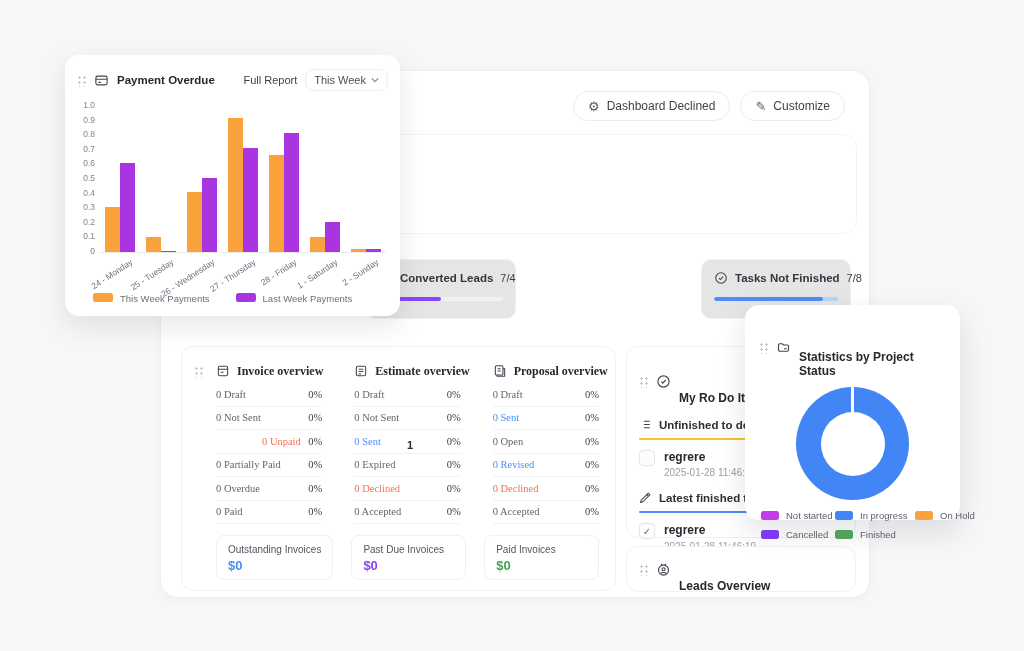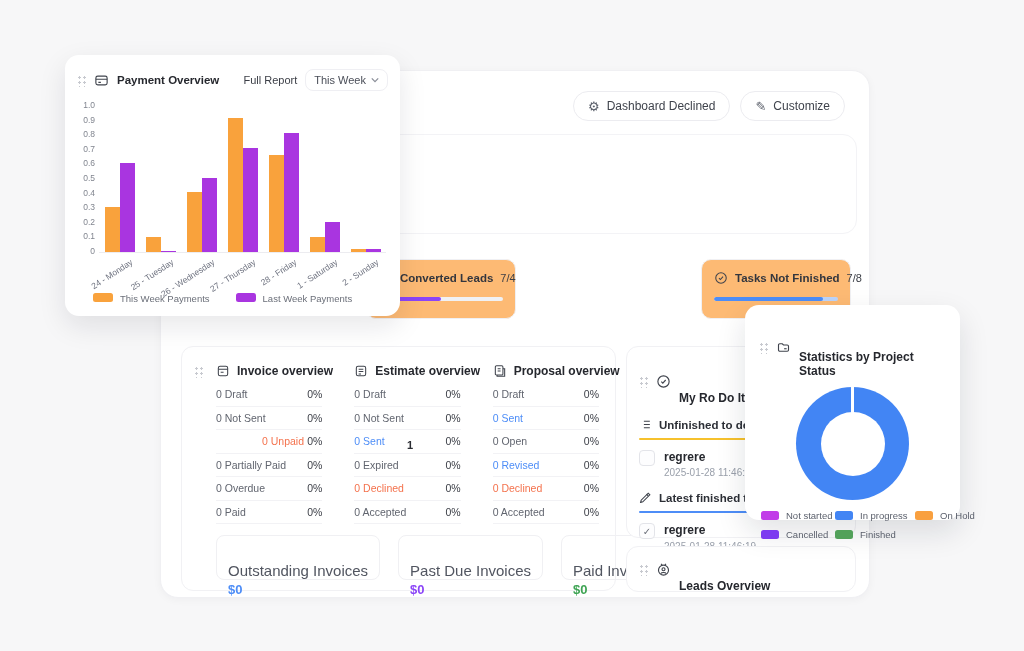--- a/index.html
+++ b/index.html
@@ -19,44 +19,44 @@
                box-shadow:0 2px 8px rgba(17,24,39,.04); z-index:1; }
   .top-buttons { position:absolute; top:20px; right:24px; display:flex; gap:10px; }
   .pill { display:flex; align-items:center; gap:7px; background:#fff; border:1px solid #ececf0;
           border-radius:18px; padding:7px 14px; font-size:12px; color:#3f434c; cursor:pointer;
           font-family:"Liberation Sans", sans-serif; }
   .btn-ico { font-size:13px; color:#5a5f6a; line-height:1; }
   .empty-panel { position:absolute; left:20px; top:63px; width:676px; height:100px;
                  border:1px solid #f3f3f6; border-radius:14px; }
 
   
-  .kpi { position:absolute; top:188px; width:150px; height:60px; background:#fdba74;
+  .kpi { position:absolute; top:188px; width:150px; height:60px; background:#e5e5e5;
          border:1px solid #f0f0f3; border-radius:10px; padding:11px 12px 13px; cursor:pointer; }
   .kpi-top { display:flex; align-items:center; gap:7px; }
   .klabel { font-size:11.5px; color:#33363e; font-weight:600; flex:1; white-space:nowrap; }
   .kval { font-size:11px; color:#3b3e46; }
   .kpi-track { margin-top:12px; height:3.5px; border-radius:2px; background:#f0f1f4; overflow:hidden; }
   .kpi-fill { height:100%; border-radius:2px; }
 
   
   .overview-card { position:absolute; left:20px; top:275px; width:435px; height:245px; }
   .ov-drag { position:absolute; left:12px; top:18px; }
-  .ov-cols { display:flex; gap:32px; padding:12px 16px 0 34px; }
+  .ov-cols { display:flex; gap:32px; padding:12px 16px 0 34px;font-family:Liberation Serif, serif; }
   .ov-col { flex:1; min-width:0; }
   .ov-head { display:flex; align-items:center; gap:7px; height:24px; }
   .ov-title { font-size:12px; font-weight:700; color:#26282e; white-space:nowrap; }
   .ov-row { display:flex; justify-content:space-between; align-items:center; height:23.5px;
             border-bottom:1px solid #f2f2f5; }
   .rl { font-size:10.5px; color:#61656f; white-space:nowrap; }
   .rv { font-size:10.5px; color:#3b3e46; }
   .floating-one { position:absolute; left:246px; top:368px; font-size:11px; font-weight:700;
                   color:#2b2d33; z-index:20; }
   .totals { display:flex; gap:18px; padding:11px 16px 0 34px; }
   .total-card { flex:1; border:1px solid #f0f0f3; border-radius:8px; padding:8px 11px; height:45px; }
-  .tlabel { font-size:15px; color:#515560; white-space:nowrap;margin-top:18px; }
+  .tlabel { font-size:10px; color:#515560; white-space:nowrap; }
   .tval { font-size:13px; font-weight:700; margin-top:3px; }
 
   
   .todo-card { position:absolute; left:465px; top:275px; width:230px; height:192px; padding:11px 12px; }
   .t-head { display:flex; align-items:center; gap:8px; }
   .t-title { font-size:12px; font-weight:700; color:#26282e;margin-top:33px; }
   .sec { margin-top:13px; }
   .sec-head { display:flex; align-items:center; gap:7px; }
   .sec-title { font-size:11.5px; font-weight:700; color:#2c2f36; }
   .sec-line { height:2px; border-radius:1px; margin-top:7px; }
@@ -356,21 +356,21 @@
 
   <div class="payment-card">
     <div class="p-head">
       <div class="drag"></div>
       <span>
         <svg class="ico" width="15" height="15" viewBox="0 0 24 24" fill="none" stroke="#3f434c" stroke-width="1.8">
             <rect x="3" y="5" width="18" height="14" rx="3"></rect>
             <path d="M3 10h18M7 15h4"></path>
           </svg>
       </span>
-      <span class="p-title">Payment Overview</span>
+      <span class="p-title">Payment Overdue</span>
       <span class="p-full">Full Report</span>
       <span class="p-period">
         <span>This Week</span>
         <span>
           <svg class="ico" width="8" height="6" viewBox="0 0 10 6" fill="none" stroke="#8b8f99" stroke-width="1.6">
               <path d="M1 1l4 4 4-4"></path>
             </svg>
         </span>
       </span>
     </div>

